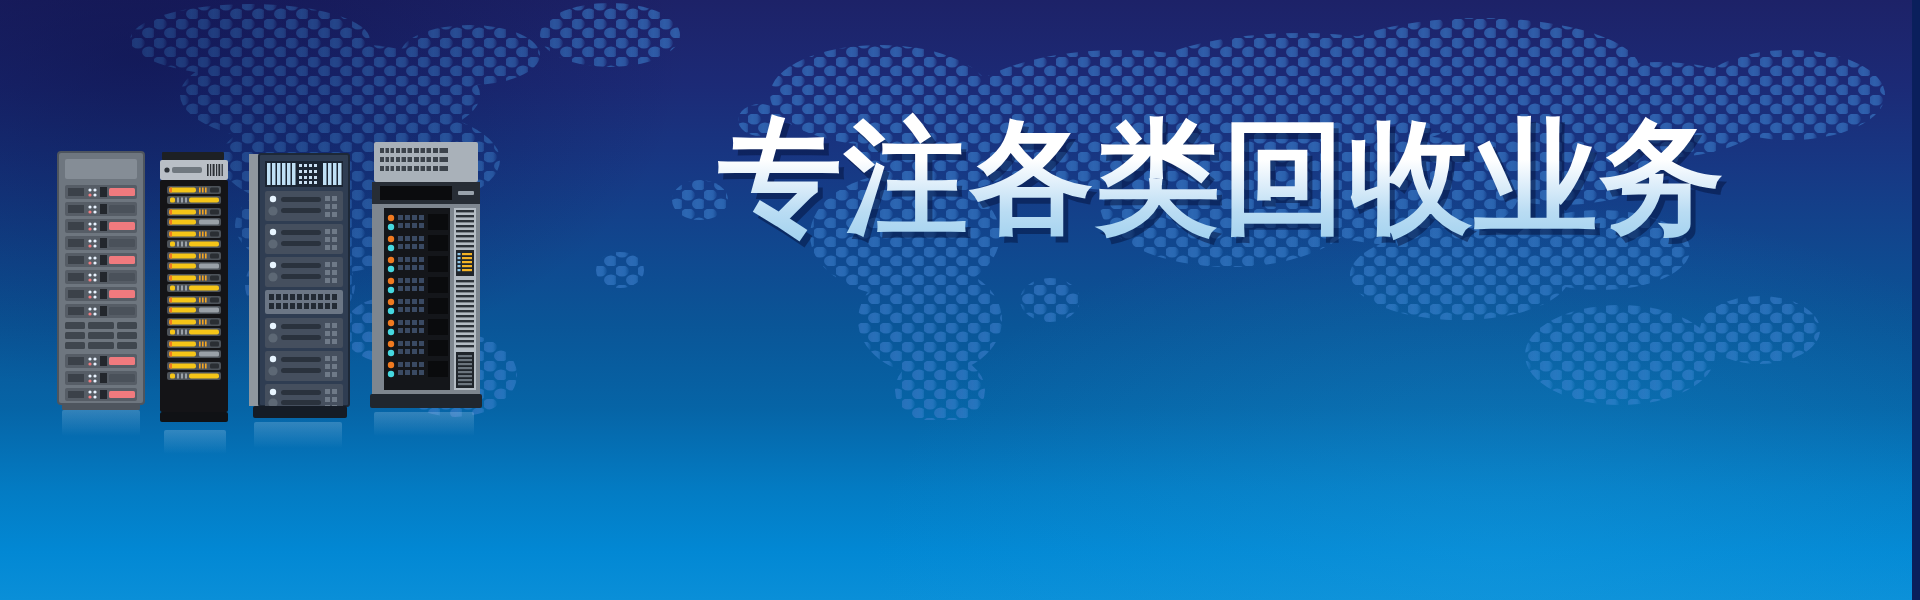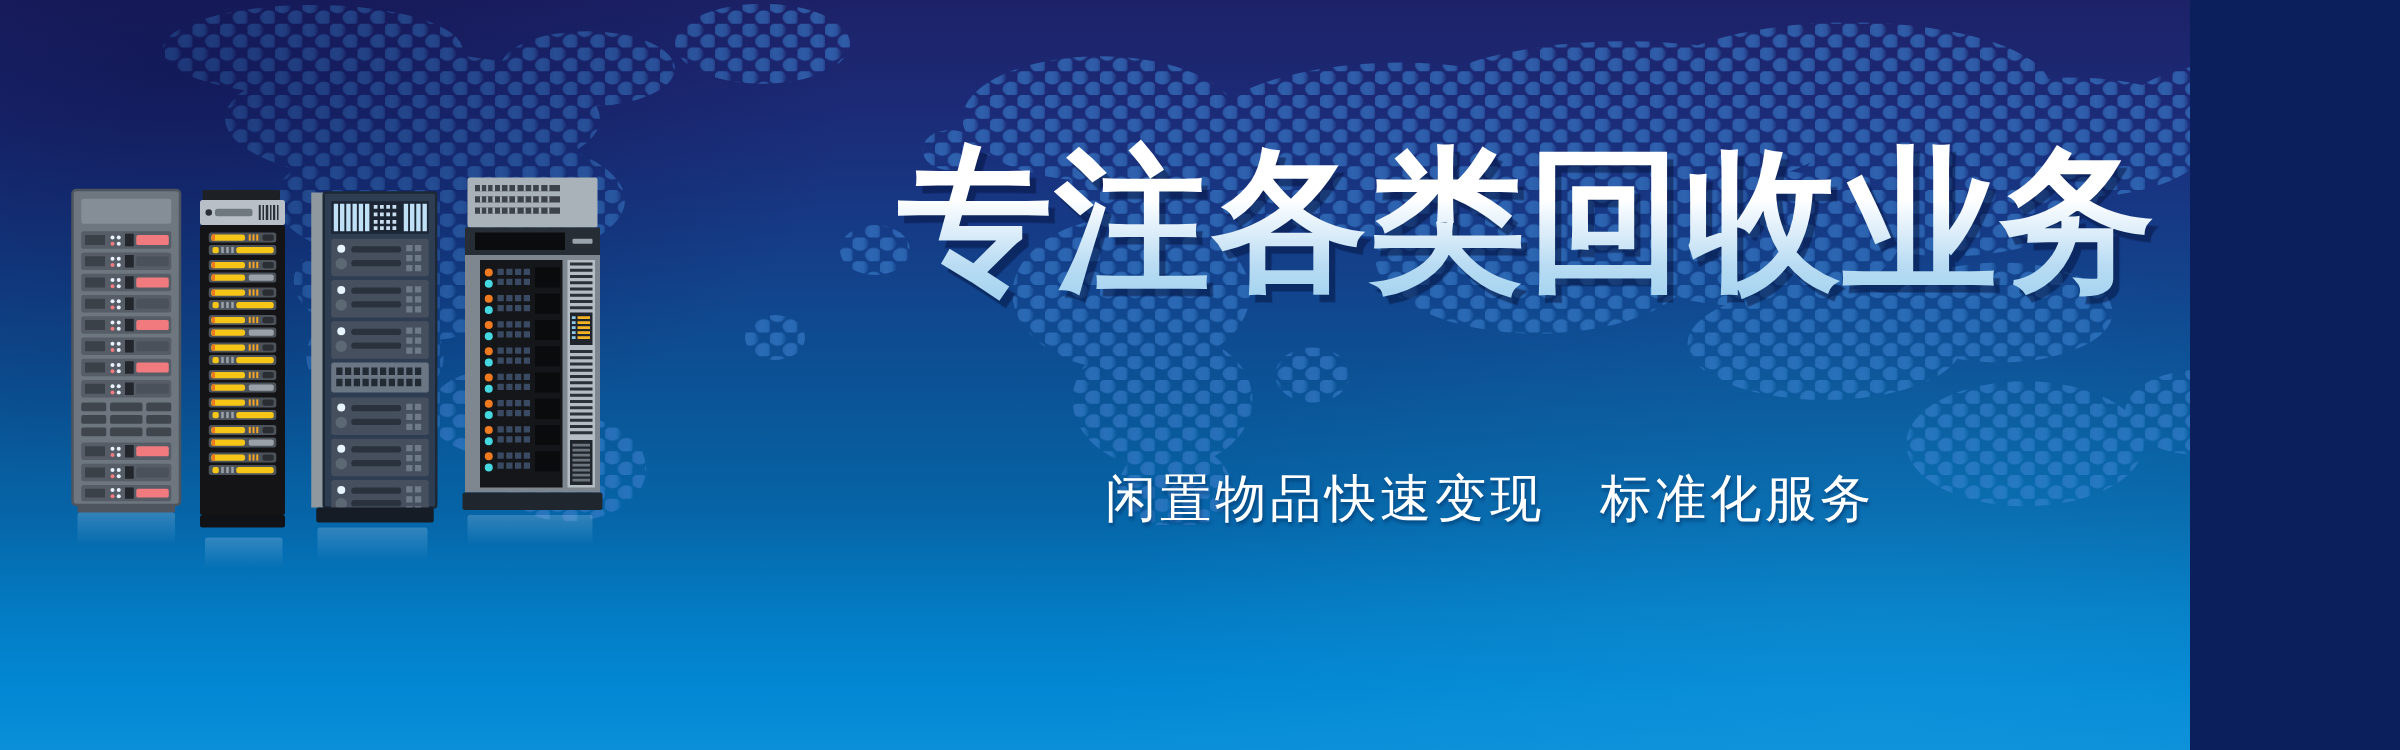--- a/index.html
+++ b/index.html
@@ -1,21 +1,21 @@
 <!DOCTYPE html>
 <html><head>
 <meta charset="utf-8">
 <style>
   * { margin:0; padding:0; box-sizing:border-box; }
   html,body { width:1920px; height:600px; overflow:hidden; background:#0a1f5c; }
   body { font-family:"Liberation Sans","DejaVu Sans",sans-serif; }
 
   .banner{
     position:relative;
-    width:1752px; height:600px;
+    width:1912px; height:600px;
     overflow:hidden;
     background:linear-gradient(180deg,
         #1d2268 0%,
         #1c2a76 14%,
         #173884 28%,
         #10488f 42%,
         #0a5597 54%,
         #0664a6 68%,
         #037cc4 82%,
         #0288d4 92%,
@@ -838,15 +838,14 @@
           <rect x="90" y="235" width="14" height="2.2"></rect>
         <rect x="90" y="239" width="14" height="2.2"></rect>
           <rect x="90" y="243" width="14" height="2.2"></rect>
       </g>
       <rect x="2" y="254" width="112" height="14" rx="2" fill="#20262e"></rect>
     </svg>
     <div class="reflect" style="left:374px; top:412px; width:100px; height:24px;"></div>
   </div>
 
   <div class="headline">专注各类回收业务</div>
-  <div class="subtitle">闲置物品快速变现　标准化服务</div>
 
 </div>
 
 </body></html>

